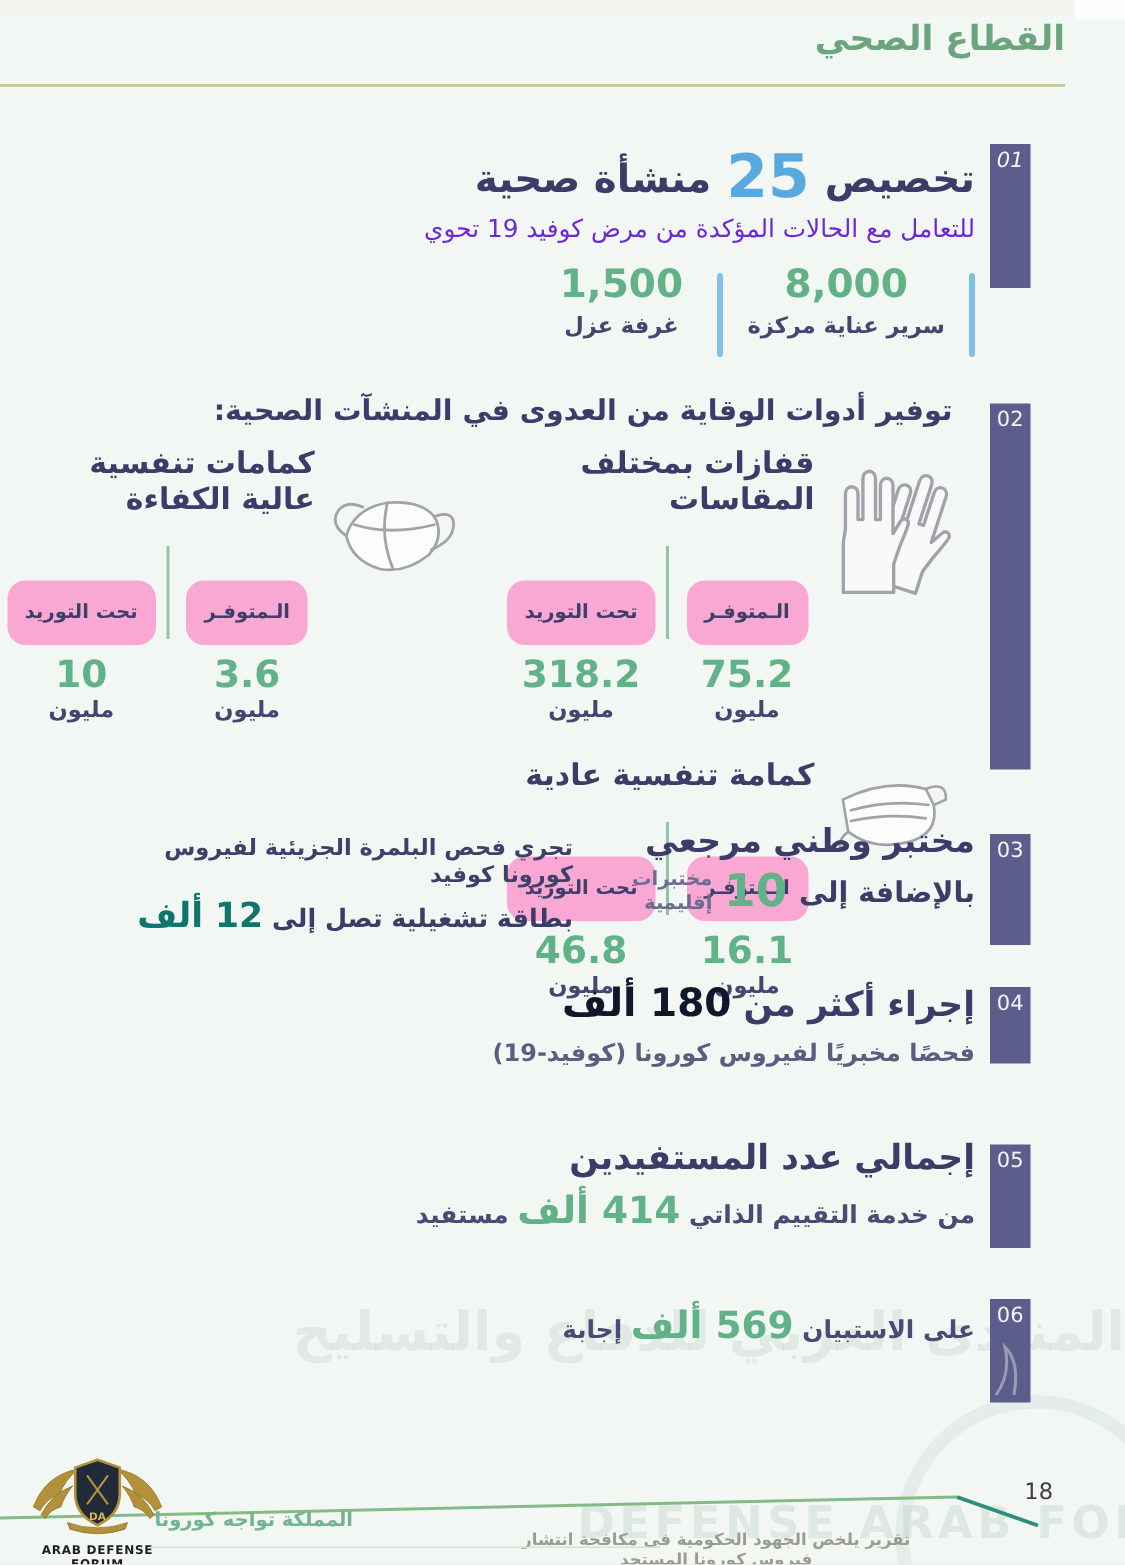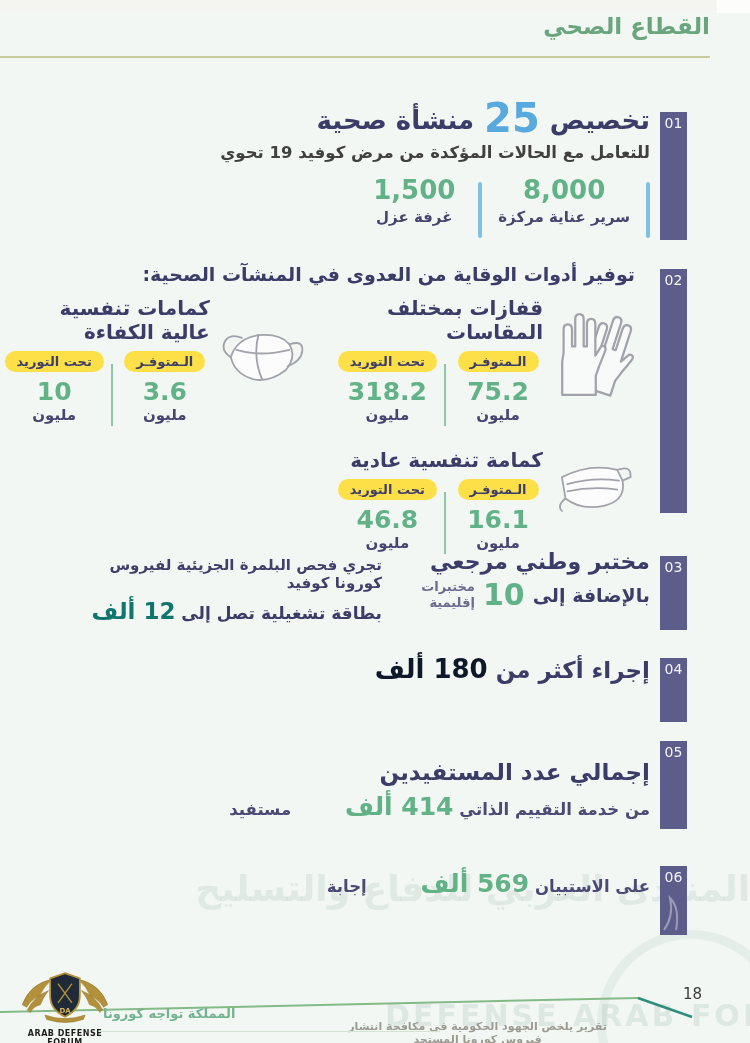--- a/index.html
+++ b/index.html
@@ -14,46 +14,46 @@
   .wm-ar{position:absolute;top:868px;left:330px;width:420px;font-size:36px;font-weight:bold;
          color:rgba(150,180,165,.20);white-space:nowrap;direction:rtl;}
   .wm-en{position:absolute;top:998px;left:385px;font-size:30px;font-weight:bold;letter-spacing:3px;
          color:rgba(150,180,165,.22);white-space:nowrap;direction:ltr;}
   .wm-circle{position:absolute;top:930px;right:-35px;width:170px;height:170px;border-radius:50%;
          border:9px solid rgba(150,180,165,.14);}
 
   
   .sec-bar{position:absolute;right:63px;width:27px;background:#5d5d8c;text-align:center;}
   .sec-num{display:block;color:#f4f4fa;font-size:14px;padding-top:3px;}
-  .b1{top:112px;height:128px;} .b2{top:269px;height:244px;} .b3{top:556px;height:74px;}
-  .b4{top:658px;height:64px;} .b5{top:741px;height:88px;} .b6{top:866px;height:69px;}
+  .b1{top:96px;height:96px;font-style:italic;} .b2{top:269px;height:244px;} .b3{top:556px;height:74px;}
+  .b4{top:658px;height:51px;} .b5{top:763px;height:69px;} .b6{top:866px;height:69px;}
   .b6wm{position:absolute;top:20px;right:0;width:27px;height:46px;}
 
   
   .s1{position:absolute;top:100px;right:100px;width:500px;}
   .s1-titleline{display:flex;align-items:center;gap:10px;font-size:26px;font-weight:bold;color:#3c3c68;}
   .big-num{font-size:40px;font-weight:bold;color:#57a9de;line-height:1;position:relative;top:-2px;}
-  .s1-sub{margin-top:3px;font-size:16.5px;font-weight:700;color:#404040;}
+  .s1-sub{margin-top:3px;font-size:16.5px;font-weight:400;color:#6d28d9;}
   .s1-stats{margin-top:13px;display:flex;gap:16px;}
   .stat{text-align:center;min-width:96px;}
   .stat-v{font-size:26px;font-weight:bold;color:#62b288;}
   .stat-l{font-size:15px;font-weight:600;color:#45456f;margin-top:3px;}
   .vdiv-blue{width:4px;height:56px;background:#7fc0e8;border-radius:2px;margin-top:7px;}
 
   
   .s2{position:absolute;top:263px;right:115px;width:615px;}
   .s2-title{font-size:19px;font-weight:bold;color:#3c3c68;}
   .row{display:flex;align-items:flex-start;}
   .row1{margin-top:11px;gap:8px;}
   .row2{margin-top:22px;gap:10px;}
   .grp-hdr{font-size:20px;font-weight:bold;color:#3c3c68;margin-bottom:7px;text-align:right;}
   .cols{display:flex;align-items:flex-start;}
   .col{text-align:center;min-width:90px;}
-  .pill{display:inline-block;background:#fde047;color:#3e3e6a;font-size:13px;font-weight:bold;
-        padding:3px 12px;border-radius:12px;white-space:nowrap;}
+  .pill{display:inline-block;background:#f9a8d4;color:#3e3e6a;font-size:13px;font-weight:bold;
+        padding:14px 12px;border-radius:12px;white-space:nowrap;margin-top:36px;}
   .col-v{font-size:25px;font-weight:bold;color:#62b288;margin-top:5px;}
   .col-u{font-size:15px;font-weight:700;color:#45456f;}
   .gdiv{width:2px;height:62px;background:#8fc6a9;margin:13px 7px 0;}
   .bdiv{width:4px;height:86px;background:#7fc0e8;border-radius:2px;align-self:center;margin:0 8px;}
   .icon-box{flex:none;}
   .icon-box svg{display:block;}
 
   
   .s3-main{position:absolute;top:549px;right:100px;}
   .s3-title{font-size:22px;font-weight:bold;color:#3c3c68;}
@@ -66,21 +66,21 @@
   .d2{margin-top:6px;font-size:17px;font-weight:bold;color:#3c3c68;}
   .d2-num{font-size:23px;font-weight:bold;color:#0f766e;}
 
   
   .s4{position:absolute;top:654px;right:100px;}
   .s5{position:absolute;top:759px;right:100px;}
   .s6{position:absolute;top:862px;right:100px;}
   .big-line{font-size:23px;font-weight:bold;color:#3c3c68;}
   .big-line .hl{font-size:26px;color:#0f172a;}
   .sub-line{margin-top:7px;font-size:16.5px;font-weight:600;color:#4a4a74;}
-  .sub-line .hl{font-size:25px;font-weight:bold;color:#62b288;margin-left:48px;}
+  .sub-line .hl{font-size:25px;font-weight:bold;color:#62b288;}
   .s4-sub{margin-top:8px;font-size:16px;font-weight:600;color:#5d5d82;}
 
   
   .wave{position:absolute;top:985px;left:0;width:750px;height:45px;}
   .page-num{position:absolute;top:985px;right:48px;font-size:15px;color:#3c3c3c;direction:ltr;}
   .footer-note{position:absolute;top:1020px;right:125px;width:295px;text-align:center;
                font-size:11px;font-weight:600;color:#9b9b92;}
   .campaign{position:absolute;top:1006px;left:103px;font-size:13px;font-weight:bold;color:#72b392;direction:rtl;}
   .campaign-rule{position:absolute;top:1031px;left:100px;width:340px;height:1px;background:#d4e4d4;}
   .adf{position:absolute;top:966px;left:10px;width:110px;text-align:center;}
@@ -253,20 +253,21 @@
       <span>بطاقة تشغيلية تصل إلى</span>
       <span class="d2-num">12 ألف</span>
     </div>
   </div>
 
   <div class="s4">
     <div class="big-line">
       <span>إجراء أكثر من</span>
       <span class="hl">180 ألف</span>
     </div>
+    <div class="s4-sub">فحصًا مخبريًا لفيروس كورونا (كوفيد-19)</div>
   </div>
 
   <div class="s5">
     <div class="big-line">إجمالي عدد المستفيدين</div>
     <div class="sub-line">
       <span>من خدمة التقييم الذاتي</span>
       <span class="hl">414 ألف</span>
       <span>مستفيد</span>
     </div>
   </div>

